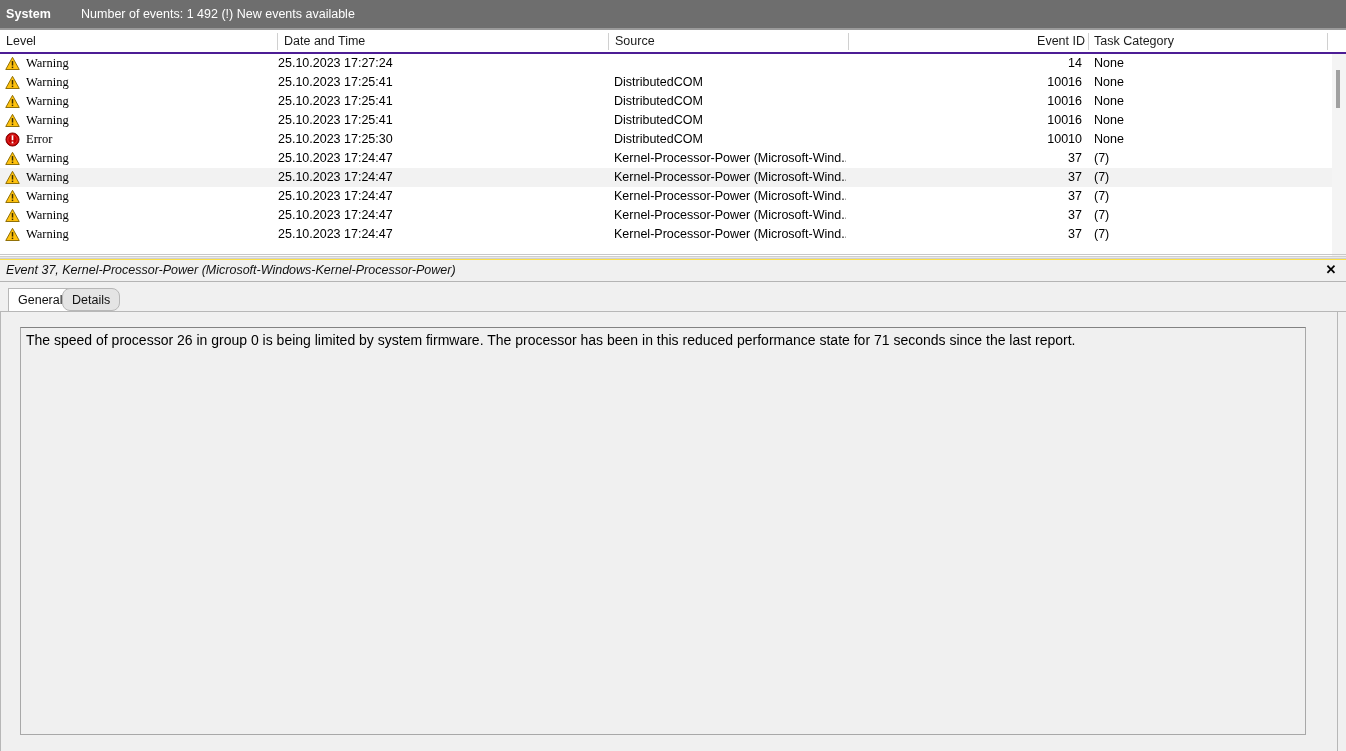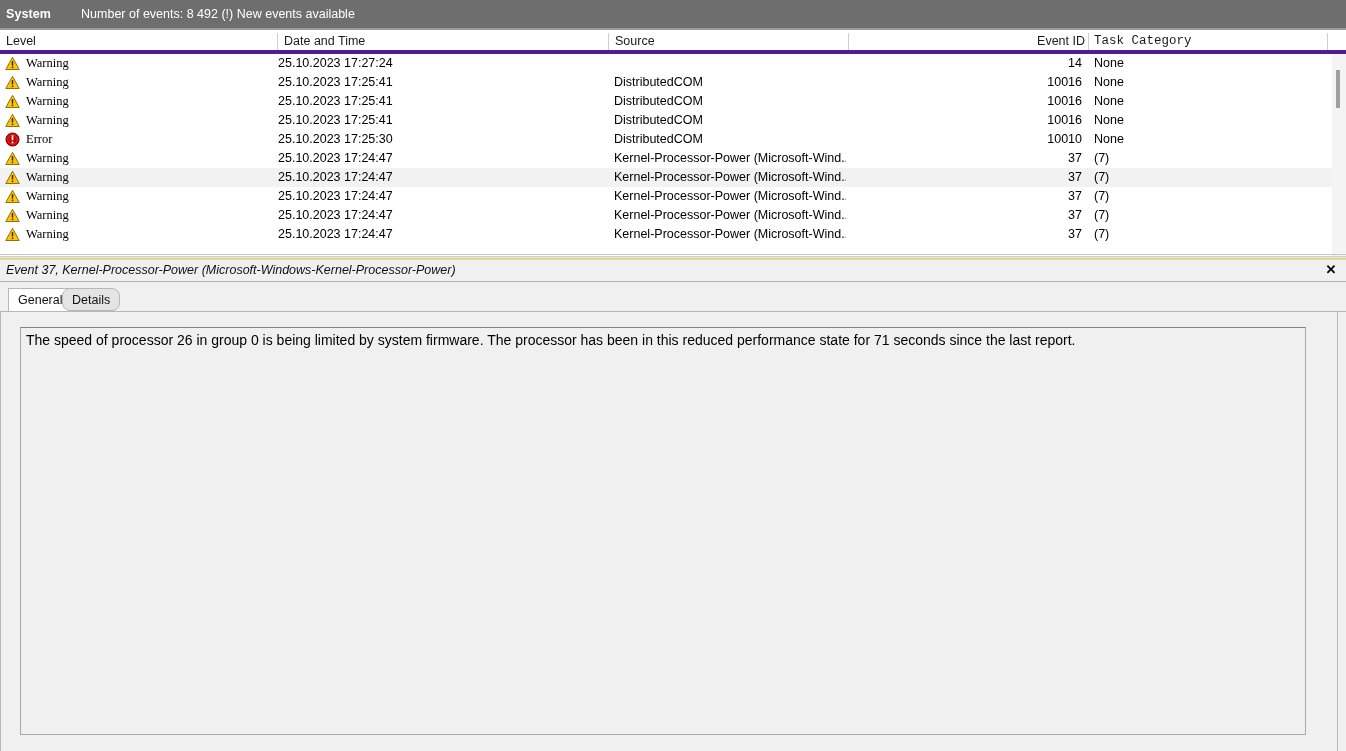--- a/index.html
+++ b/index.html
@@ -57,21 +57,21 @@
     height: 226px;
     background: #ffffff;
     overflow: hidden;
   }
   .list-header {
     position: absolute;
     left: 0; top: 0;
     width: 1346px;
     height: 24px;
     background: #ffffff;
-    border-bottom: 4px solid #4c1d95;
+    border-bottom: 2px solid #4c1d95;
     box-sizing: border-box;
   }
   .hcell {
     position: absolute;
     top: 0;
     height: 23px;
     line-height: 23px;
     font-size: 12.5px;
     color: #1a1a1a;
     box-sizing: border-box;
@@ -276,35 +276,35 @@
     color: #000000;
   }
 </style>
 </head>
 <body>
 
 <div id="app">
 
   <div class="top-bar">
     <span class="log-name">System</span>
-    <span class="events-count">Number of events: 8 492 (!) New events available</span>
+    <span class="events-count">Number of events: 1 492 (!) New events available</span>
   </div>
   <div class="top-bar-shadow"></div>
 
   <div class="list-region">
     <div class="list-header">
       <div class="hcell" style="left:6px;width:265px;">Level</div>
       <div class="hdiv" style="left:277px;"></div>
       <div class="hcell" style="left:284px;width:320px;">Date and Time</div>
       <div class="hdiv" style="left:608px;"></div>
       <div class="hcell" style="left:615px;width:225px;">Source</div>
       <div class="hdiv" style="left:848px;"></div>
       <div class="hcell" style="left:900px;width:185px;text-align:right;">Event ID</div>
       <div class="hdiv" style="left:1088px;"></div>
-      <div class="hcell" style="left:1094px;width:225px;font-family:Liberation Mono, monospace;">Task Category</div>
+      <div class="hcell" style="left:1094px;width:225px;">Task Category</div>
       <div class="hdiv" style="left:1327px;"></div>
     </div>
 
     <div class="rows" id="rows-container">
         <div class="row" style="top: 0px;">
           <span class="sev-icon"><svg width="15" height="15" viewBox="0 0 16 16">
               <path d="M8 1.4 L15.2 14.4 L0.8 14.4 Z" fill="#ffc20e" stroke="#8a6a00" stroke-width="1" stroke-linejoin="round"></path>
               <rect x="7.2" y="5.4" width="1.6" height="4.8" fill="#3a2e00"></rect>
               <rect x="7.2" y="11.3" width="1.6" height="1.6" fill="#3a2e00"></rect>
             </svg></span>

